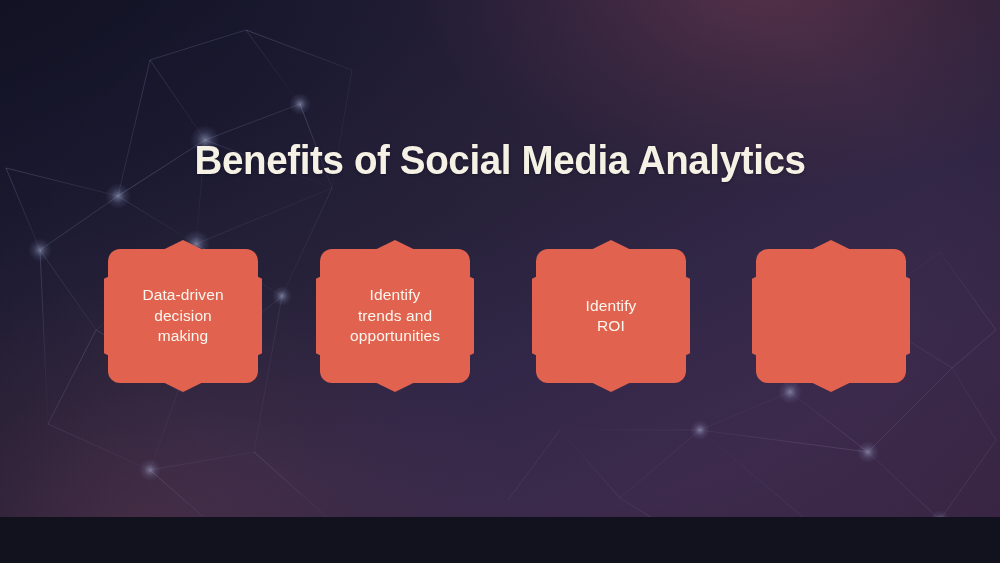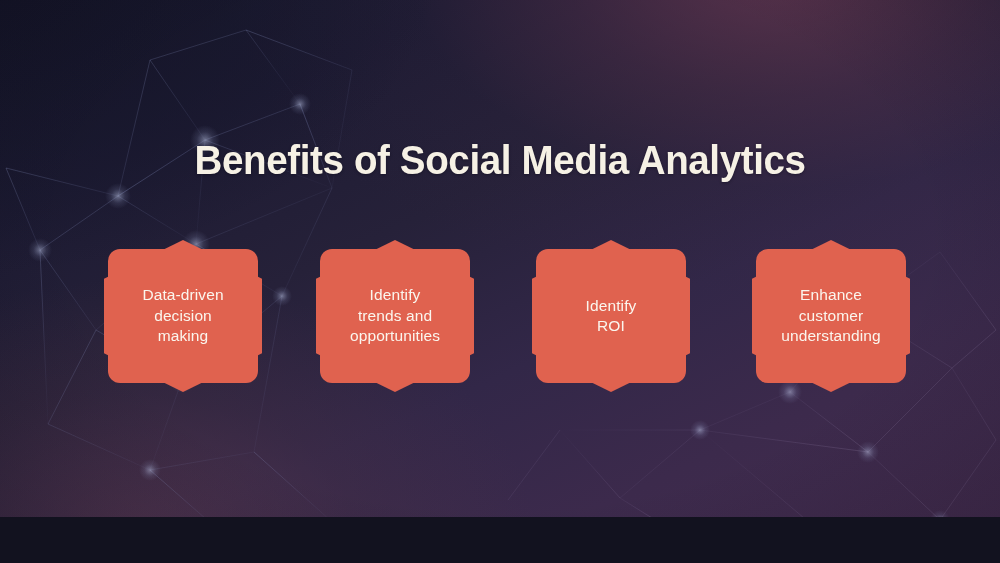--- a/index.html
+++ b/index.html
@@ -263,20 +263,17 @@
     <div class="hex">
       <div class="hex-shape"></div>
       <div class="hex-round"></div>
       <p class="hex-label">Identify
 ROI</p>
     </div>
 
     <div class="hex">
       <div class="hex-shape"></div>
       <div class="hex-round"></div>
-      <p class="hex-label">Enhance
-customer
-understanding</p>
     </div>
 
   </div>
 
 </div>
 
 </body></html>

